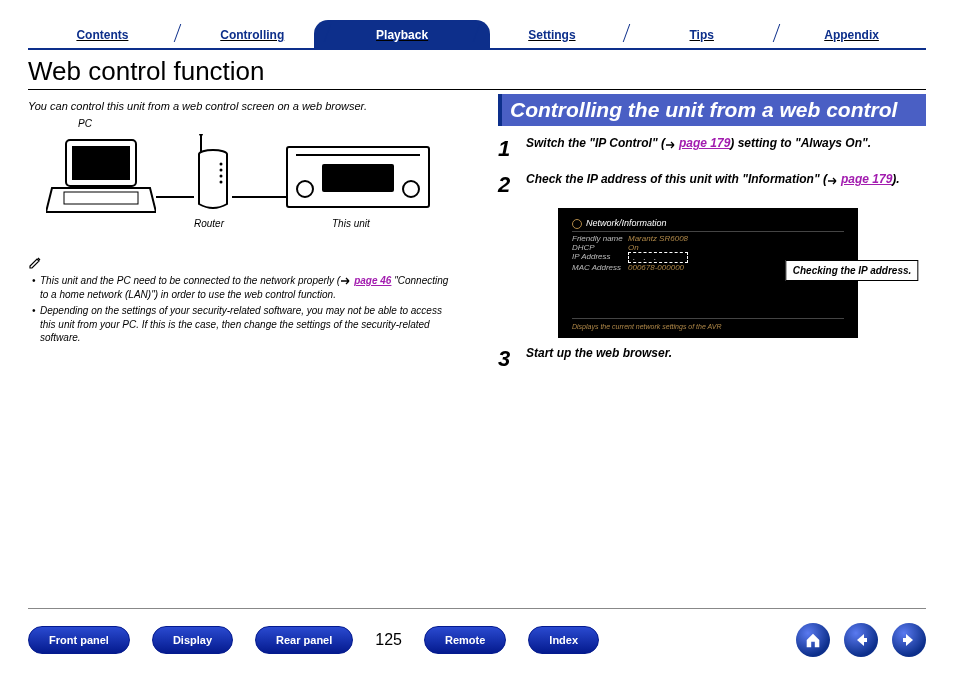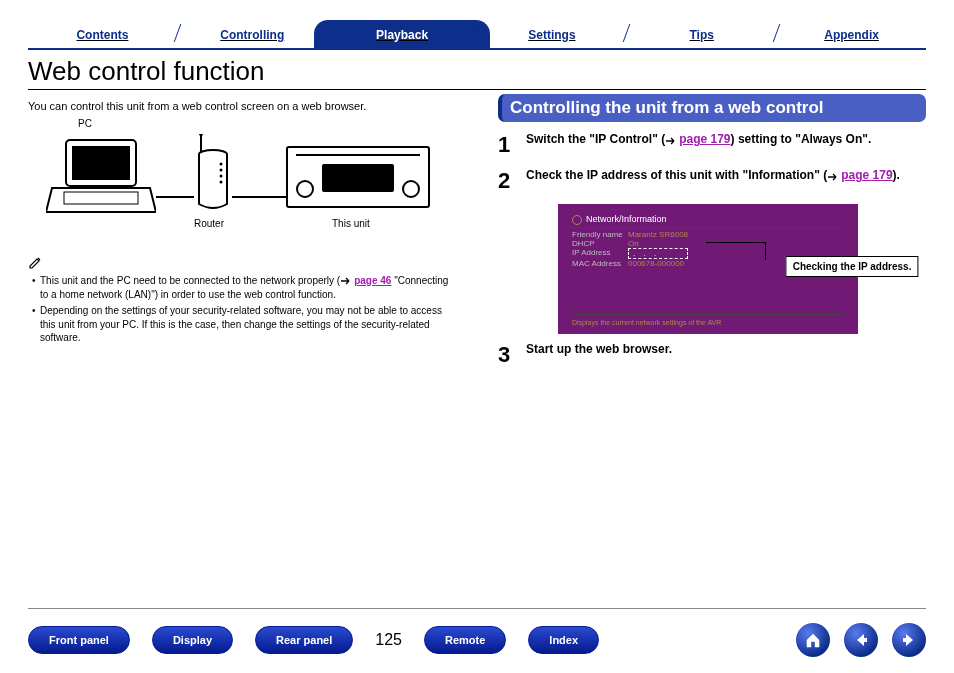--- a/index.html
+++ b/index.html
@@ -54,20 +54,21 @@
     font-size: 26px;
     font-weight: normal;
     margin: 6px 0 2px 0;
     border-bottom: 1.5px solid #000;
     padding-bottom: 2px;
   }
   .columns {
     display: flex;
     gap: 42px;
     margin-top: 4px;
+    font-style: italic;
   }
   .col { flex: 1; }
   .intro {
     font-size: 11px;
     margin: 6px 0 4px 0;
   }
   .diagram {
     position: relative;
     height: 130px;
     margin-top: 2px;
@@ -106,35 +107,34 @@
   }
   .bullets { font-size:10px; line-height:1.35; padding-left:4px; margin:4px 0 0 0;}
   .bullets li{ list-style:none; position:relative; padding-left:8px; margin-bottom:3px;}
   .bullets li::before{ content:"•"; position:absolute; left:0; }
   .link { text-decoration: underline; color:#a21caf; font-weight:bold;}
   
   .section-bar {
     background:#4a5fc4;
     color:#fff;
     font-weight:bold;
-    font-size:17px;
+    font-size:21px;
     padding:4px 8px;
     border-left:4px solid #0d2f8b;
-    border-radius:7px;
   }
   .steps { margin-top:10px; }
   .step { display:flex; gap:10px; margin-bottom:10px;}
   .step-num { font-size:22px; font-weight:bold; width:18px; }
   .step-text { font-size:12px; font-weight:bold; flex:1; text-align:justify;}
   .hand-icon{ display:inline-block; width:14px;height:10px; vertical-align:middle;}
   .net-shot {
     position:relative;
     width:300px; height:130px;
     margin:6px 3px 6px 60px;
-    background:#701a75;
+    background:#000000;
     color:#b08848;
     font-size:8px;
     padding:10px 14px;
   }
   .net-shot .hdr{ color:#fff; font-size:9px; margin-bottom:2px;}
   .net-shot .globe{ display:inline-block; width:10px;height:10px; border:1px solid #b08848; border-radius:50%; margin-right:4px; vertical-align:middle;}
   .net-shot hr{ border:none; border-top:1px solid #444; margin:2px 0;}
   .kv{ display:flex; }
   .kv .k{ width:56px; color:#bbb;}
   .kv .v{ color:#b08848;}

